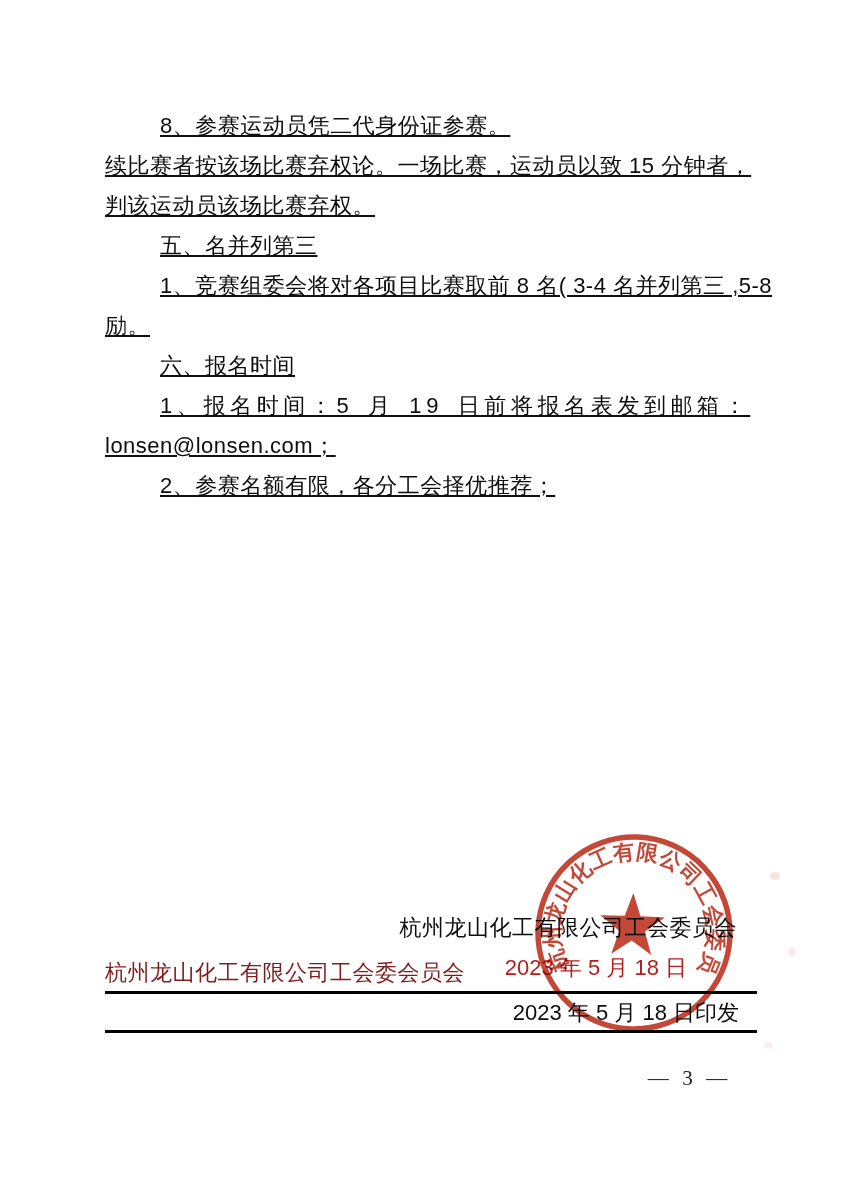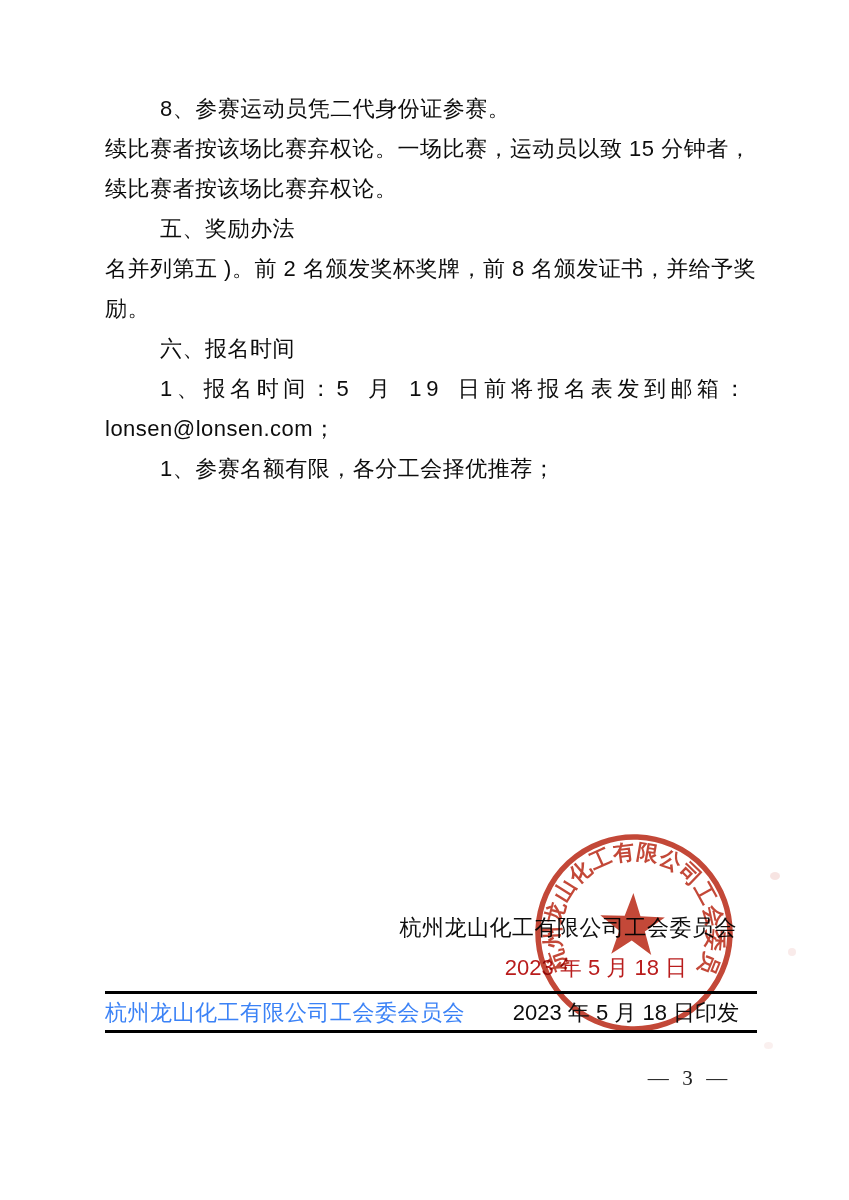--- a/index.html
+++ b/index.html
@@ -8,22 +8,23 @@
   body {
     position:relative;
     background:#ffffff;
     overflow:hidden;
     font-family:"Liberation Sans", sans-serif;
     color:#111111;
   }
   
   .body-lines {
     position:absolute;
-    left:105px; top:89px;
+    left:105px; top:106px;
     width:645px;
+    text-decoration:underline;
   }
   .doc-line {
     height:40px;
     line-height:40px;
     font-size:22px;
     white-space:pre;
     color:#0d0d0d;
     letter-spacing:0.5px;
   }
   .doc-line.indent { padding-left:55px; }
@@ -52,25 +53,25 @@
     position:absolute;
     left:105px;
     width:652px;
     height:3px;
     background:#000000;
   }
   .footer-rule.top { top:991px; }
   .footer-rule.bottom { top:1030px; }
   .footer-issuer {
     position:absolute;
-    left:105px; top:1000px;
+    left:105px; top:960px;
     font-size:22px; line-height:26px;
     letter-spacing:0.5px;
     white-space:pre;
-    color:#3b82f6;
+    color:#7f1d1d;
   }
   .footer-date {
     position:absolute;
     right:110px; top:1000px;
     font-size:22px; line-height:26px;
     white-space:pre;
     color:#0d0d0d;
   }
 
   
@@ -109,28 +110,28 @@
   .speck-1 { left:770px; top:872px; width:10px; height:8px; }
   .speck-2 { left:788px; top:948px; width:8px;  height:8px; background:rgba(197,62,48,0.10); }
   .speck-3 { left:764px; top:1042px; width:9px; height:7px; background:rgba(197,62,48,0.08); }
 </style>
 </head>
 <body>
 
 <div class="body-lines">
     <div class="doc-line indent">8、参赛运动员凭二代身份证参赛。</div>
     <div class="doc-line">续比赛者按该场比赛弃权论。一场比赛，运动员以致 15 分钟者，</div>
-    <div class="doc-line">续比赛者按该场比赛弃权论。</div>
-    <div class="doc-line indent">五、奖励办法</div>
-    <div class="doc-line">名并列第五 )。前 2 名颁发奖杯奖牌，前 8 名颁发证书，并给予奖</div>
+    <div class="doc-line">判该运动员该场比赛弃权。</div>
+    <div class="doc-line indent">五、名并列第三</div>
+    <div class="doc-line indent">1、竞赛组委会将对各项目比赛取前 8 名( 3-4 名并列第三 ,5-8</div>
     <div class="doc-line">励。</div>
     <div class="doc-line indent">六、报名时间</div>
     <div class="doc-line indent spread">1、报名时间：5 月 19 日前将报名表发到邮箱：</div>
     <div class="doc-line">lonsen@lonsen.com；</div>
-    <div class="doc-line indent">1、参赛名额有限，各分工会择优推荐；</div>
+    <div class="doc-line indent">2、参赛名额有限，各分工会择优推荐；</div>
     <div class="doc-line blank"></div>
   </div>
 
 <div class="sig-org">杭州龙山化工有限公司工会委员会</div>
 <div class="sig-date">2023 年 5 月 18 日</div>
 
 <svg class="seal" viewBox="0 0 220 220" xmlns="http://www.w3.org/2000/svg">
   <defs>
     <path id="sealArc" d="M 45.9 147 A 74 74 0 1 1 174.1 147" fill="none"></path>
   </defs>

